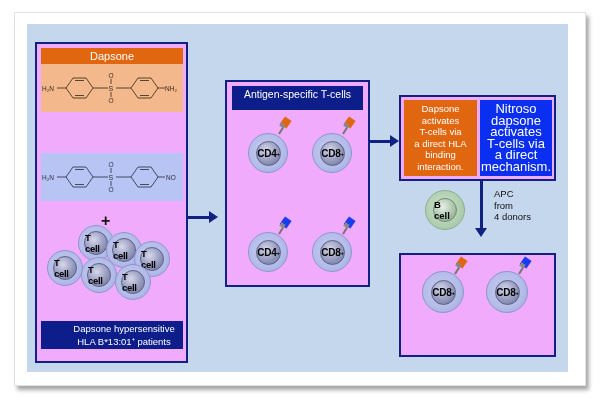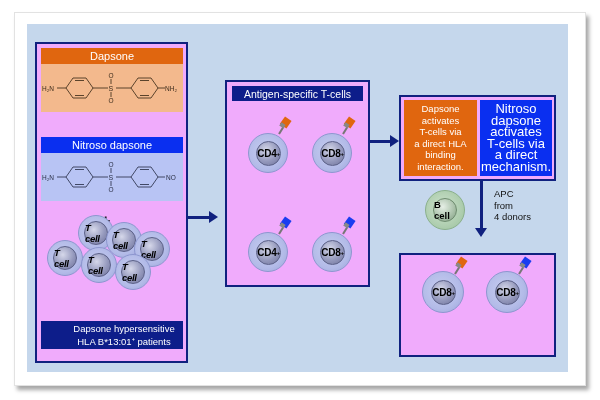--- a/index.html
+++ b/index.html
@@ -41,21 +41,20 @@
           <line x1="70" y1="28" x2="70" y2="33"></line>
       </g>
       <text x="1" y="26.5" font-size="6.5" fill="#3a2a1a" font-family="Liberation Sans, sans-serif">H₂N</text>
       <text x="124" y="26.5" font-size="6.5" fill="#3a2a1a" font-family="Liberation Sans, sans-serif">NH₂</text>
       <text x="67.5" y="26.5" font-size="7" fill="#3a2a1a" font-family="Liberation Sans, sans-serif">S</text>
       <text x="67.5" y="14" font-size="6.5" fill="#3a2a1a" font-family="Liberation Sans, sans-serif">O</text>
       <text x="67.5" y="39" font-size="6.5" fill="#3a2a1a" font-family="Liberation Sans, sans-serif">O</text>
     </svg>
   </div>
 
-  <div style="position:absolute; left:4px; top:93px; width:142px; height:16px; background:#0a2ff0; color:#fff; font-size:11px; text-align:center; line-height:16px;">Nitroso dapsone</div>
   <div style="position:absolute; left:4px; top:109px; width:142px; height:48px; background:#b8c4f4;">
     <svg width="142" height="48" viewBox="0 0 142 48">
       <g stroke="#333a55" stroke-width="0.9" fill="none">
         <line x1="16" y1="24" x2="25" y2="24"></line>
         <polygon points="25,24 32,14 45,14 52,24 45,34 32,34"></polygon>
         <line x1="34" y1="16.5" x2="43" y2="16.5"></line>
           <line x1="34" y1="31.5" x2="43" y2="31.5"></line>
         <line x1="52" y1="24" x2="67" y2="24"></line>
         <line x1="75" y1="24" x2="90" y2="24"></line>
         <polygon points="90,24 97,14 110,14 117,24 110,34 97,34"></polygon>
@@ -68,21 +67,21 @@
       <text x="1" y="26.5" font-size="6.5" fill="#2a2f45" font-family="Liberation Sans, sans-serif">H₂N</text>
       <text x="125" y="26.5" font-size="6.5" fill="#2a2f45" font-family="Liberation Sans, sans-serif">NO</text>
       <text x="67.5" y="26.5" font-size="7" fill="#2a2f45" font-family="Liberation Sans, sans-serif">S</text>
       <text x="67.5" y="14" font-size="6.5" fill="#2a2f45" font-family="Liberation Sans, sans-serif">O</text>
       <text x="67.5" y="39" font-size="6.5" fill="#2a2f45" font-family="Liberation Sans, sans-serif">O</text>
     </svg>
   </div>
 
   <div style="position:absolute; left:64px; top:168px; font-size:16px; font-weight:bold; color:#111;">+</div>
 
-  <div style="position:absolute; left:0; top:172px; width:140px; height:80px;font-style:italic;">
+  <div style="position:absolute; left:0; top:182px; width:140px; height:80px;">
     <div class="cell-outer" style="left:41px; top:-1px; width:36px; height:36px;">
       <div class="cell-inner tcell-text" style="left:5px; top:5px; width:24px; height:24px;">T cell</div>
     </div>
     <div class="cell-outer" style="left:69px; top:6px; width:36px; height:36px;">
       <div class="cell-inner tcell-text" style="left:5px; top:5px; width:24px; height:24px;">T cell</div>
     </div>
     <div class="cell-outer" style="left:97px; top:15px; width:36px; height:36px;">
       <div class="cell-inner tcell-text" style="left:5px; top:5px; width:24px; height:24px;">T cell</div>
     </div>
     <div class="cell-outer" style="left:10px; top:24px; width:36px; height:36px;">
@@ -99,21 +98,21 @@
   <div class="navy-label" style="left:4px; top:277px; width:142px; height:28px; font-size:9.5px; line-height:13px; padding-top:1px; box-sizing:border-box;padding-left:24px;">
     <div>Dapsone hypersensitive</div>
     <div>HLA B*13:01⁺ patients</div>
   </div>
 </div>
 
 <div class="arrow-line" style="left:188px; top:216px; width:23px; height:3px;"></div>
 <div style="position:absolute; left:209px; top:211px; width:0; height:0; border-top:6.5px solid transparent; border-bottom:6.5px solid transparent; border-left:9px solid #10217f;"></div>
 
 <div class="box" style="left:225px; top:80px; width:145px; height:207px;">
-  <div class="navy-label" style="left:5px; top:4px; width:131px; height:15px; font-size:10.5px; line-height:16px;">Antigen-specific T-cells</div>
+  <div class="navy-label" style="left:5px; top:4px; width:131px; height:24px; font-size:10.5px; line-height:16px;">Antigen-specific T-cells</div>
 
   <div style="position:absolute; left:21px; top:51px; width:40px; height:40px;">
     <div class="cell-outer" style="left:0; top:0; width:40px; height:40px;">
       <div class="cell-inner" style="left:7px; top:7px; width:25px; height:25px;">
           <span>CD4</span>
           <span class="sup">+</span>
         </div>
     </div>
   </div>
   <svg class="receptor" style="left:48px; top:33px;" viewBox="0 0 18 20">

